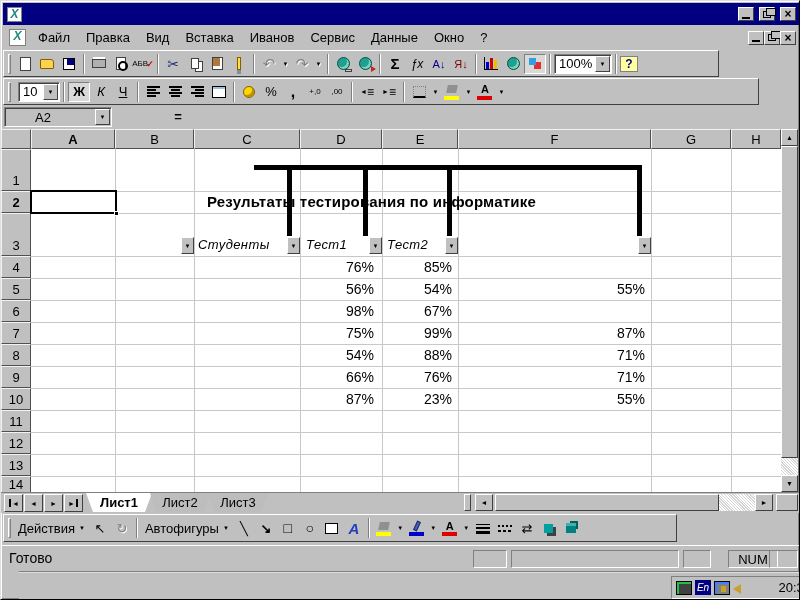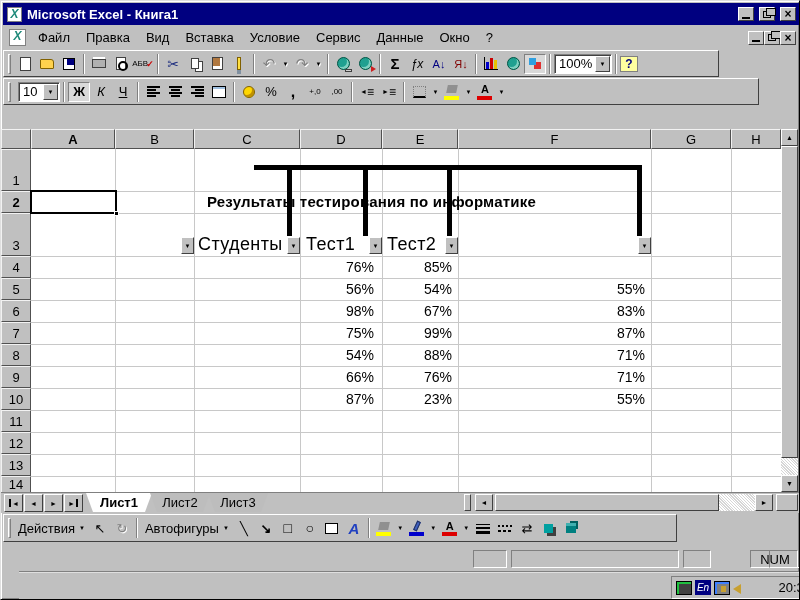--- a/index.html
+++ b/index.html
@@ -61,21 +61,21 @@
   .cubeico{width:10px;height:10px;background:#008080;box-shadow:inset 0 3px 0 #40b0b0,3px -3px 0 -1px #006060}
   .tboxico{width:13px;height:11px;border:1px solid #000;background:#fff}
   .spellck{color:#cc0000;font-size:9px;font-weight:bold;margin-left:-2px}
   .hdrcell{position:absolute;background:#c0c0c0;border:1px solid;border-color:#f2f2f2 #505050 #505050 #f2f2f2;display:flex;align-items:center;justify-content:center;font-size:13px;color:#000}
   .grid{left:30px;top:148px;width:750px;height:344px;background-color:#fff;background-repeat:no-repeat;
     background-image:linear-gradient(#c8c8c8,#c8c8c8),linear-gradient(#c8c8c8,#c8c8c8),linear-gradient(#c8c8c8,#c8c8c8),linear-gradient(#c8c8c8,#c8c8c8),linear-gradient(#c8c8c8,#c8c8c8),linear-gradient(#c8c8c8,#c8c8c8),linear-gradient(#c8c8c8,#c8c8c8),linear-gradient(#c8c8c8,#c8c8c8),linear-gradient(#c8c8c8,#c8c8c8),linear-gradient(#c8c8c8,#c8c8c8),linear-gradient(#c8c8c8,#c8c8c8),linear-gradient(#c8c8c8,#c8c8c8),linear-gradient(#c8c8c8,#c8c8c8),linear-gradient(#c8c8c8,#c8c8c8),linear-gradient(#c8c8c8,#c8c8c8),linear-gradient(#c8c8c8,#c8c8c8),linear-gradient(#c8c8c8,#c8c8c8),linear-gradient(#c8c8c8,#c8c8c8),linear-gradient(#c8c8c8,#c8c8c8),linear-gradient(#c8c8c8,#c8c8c8);
     background-size:1px 100%,1px 100%,1px 100%,1px 100%,1px 100%,1px 100%,1px 100%,100% 1px,100% 1px,100% 1px,100% 1px,100% 1px,100% 1px,100% 1px,100% 1px,100% 1px,100% 1px,100% 1px,100% 1px,100% 1px;
     background-position:84px 0,163px 0,269px 0,351px 0,427px 0,620px 0,700px 0,0 42px,0 64px,0 107px,0 129px,0 151px,0 173px,0 195px,0 217px,0 239px,0 261px,0 283px,0 305px,0 327px}
   .callout{background:#000}
   .fbtn{position:absolute;width:13px;height:17px;background:#c0c0c0;border:1px solid;border-color:#fff #404040 #404040 #fff;display:flex;align-items:center;justify-content:center;font-size:6px}
-  .colhdrtxt{font-size:18px;letter-spacing:.4px;white-space:nowrap;overflow:hidden;position:absolute;height:19px;line-height:19px}
+  .colhdrtxt{font-style:italic;font-size:13px;letter-spacing:.4px;white-space:nowrap;overflow:hidden;position:absolute;height:19px;line-height:19px}
   .dval{position:absolute;height:22px;line-height:22px;font-size:14px;text-align:right}
   .ddlist{left:196px;top:255px;width:103px;height:164px;background:#fff;border:1px solid #000;font-size:13px;overflow:hidden}
   .ditem{height:16.2px;line-height:16px;padding-left:4px;white-space:nowrap}
   .ditem.sel{background:#000080;color:#fff}
   .sbtn{background:#c0c0c0;border:1px solid;border-color:#fff #404040 #404040 #fff;display:flex;align-items:center;justify-content:center;font-size:7px;color:#000}
   .sbtrack{background:repeating-linear-gradient(45deg,#ffffff 0 1px,#d6d6d6 1px 2px)}
   .sheettab{position:absolute;height:19px;display:flex;align-items:center;justify-content:center;font-size:13px;clip-path:polygon(7px 0,calc(100% - 7px) 0,100% 100%,0 100%);transform:scaleY(-1)}
   .sheettab>span{transform:scaleY(-1)}
   .tabnav{position:absolute;width:19px;height:18px;top:493px}
   .navbar{width:2px;height:8px;background:#000;margin:0 1px}
@@ -88,40 +88,39 @@
   .spkico::before{content:"";position:absolute;left:-12px;top:-3px;width:5px;height:6px;background:#c8a030}
   .enico{width:16px;height:15px;background:#000080;color:#fff;font-size:10px;text-align:center;line-height:15px;flex:none}
 </style>
 </head>
 <body>
 
 <div class="win out2">
 
   <div class="abs titlebar">
     <span class="xlico">X</span>
-    <span class="titletxt">Microsoft Excel - Книга1</span>
     <span style="flex:1"></span>
     <span class="winbtn out">
         <i class="minico"></i>
       </span>
     <span class="winbtn out">
         <i class="restico"></i>
       </span>
     <span class="winbtn out" style="margin-right:3px;font-weight:bold;font-size:12px">
         <span>×</span>
       </span>
   </div>
 
   <div class="abs menubar">
     <span class="xlico" style="width:17px;height:17px;margin:0 4px">X</span>
     <span class="menuitem">Файл</span>
     <span class="menuitem">Правка</span>
     <span class="menuitem">Вид</span>
     <span class="menuitem">Вставка</span>
-    <span class="menuitem">Условие</span>
+    <span class="menuitem">Иванов</span>
     <span class="menuitem">Сервис</span>
     <span class="menuitem">Данные</span>
     <span class="menuitem">Окно</span>
     <span class="menuitem">?</span>
     <span style="flex:1"></span>
     <span class="winbtn out">
         <i class="minico"></i>
       </span>
     <span class="winbtn out">
         <i class="restico"></i>
@@ -292,20 +291,27 @@
       </span>
     <span class="tb">
         <span class="fontA">А</span>
         <i class="colorbar" style="background:#dd0000"></i>
       </span>
     <span class="ddar">
         <span>▼</span>
       </span>
   </div>
 
+  <div class="abs" style="left:0;top:105px;width:800px;height:23px">
+    <span class="combo" style="position:absolute;left:3px;top:1px;width:108px;height:20px;background:#c0c0c0">
+        <span class="val" style="padding-left:30px">A2</span>
+        <span class="cbtn">▼</span>
+      </span>
+    <span class="abs" style="left:168px;top:3px;width:18px;height:16px;text-align:center;font-size:13px;font-weight:bold"><span>=</span></span>
+  </div>
 
   <div class="hdrcell" style="left:0;top:128px;width:30px;height:20px"></div>
   <div class="hdrcell" style="left:30px;top:128px;width:84px;height:20px;font-weight:bold">A</div>
   <div class="hdrcell" style="left:114px;top:128px;width:79px;height:20px">B</div>
   <div class="hdrcell" style="left:193px;top:128px;width:106px;height:20px">C</div>
   <div class="hdrcell" style="left:299px;top:128px;width:82px;height:20px">D</div>
   <div class="hdrcell" style="left:381px;top:128px;width:76px;height:20px">E</div>
   <div class="hdrcell" style="left:457px;top:128px;width:193px;height:20px">F</div>
   <div class="hdrcell" style="left:650px;top:128px;width:80px;height:20px">G</div>
   <div class="hdrcell" style="left:730px;top:128px;width:50px;height:20px">H</div>
@@ -368,21 +374,20 @@
 
   <div class="dval" style="left:381px;top:255px;width:70px">85%</div>
   <div class="dval" style="left:381px;top:277px;width:70px">54%</div>
   <div class="dval" style="left:381px;top:299px;width:70px">67%</div>
   <div class="dval" style="left:381px;top:321px;width:70px">99%</div>
   <div class="dval" style="left:381px;top:343px;width:70px">88%</div>
   <div class="dval" style="left:381px;top:365px;width:70px">76%</div>
   <div class="dval" style="left:381px;top:387px;width:70px">23%</div>
 
   <div class="dval" style="left:457px;top:277px;width:187px">55%</div>
-  <div class="dval" style="left:457px;top:299px;width:187px">83%</div>
   <div class="dval" style="left:457px;top:321px;width:187px">87%</div>
   <div class="dval" style="left:457px;top:343px;width:187px">71%</div>
   <div class="dval" style="left:457px;top:365px;width:187px">71%</div>
   <div class="dval" style="left:457px;top:387px;width:187px">55%</div>
 
 
   <div class="abs sbtn" style="left:780px;top:128px;width:17px;height:17px">
       <span>▲</span>
     </div>
   <div class="abs out" style="left:780px;top:145px;width:17px;height:312px;background:#c0c0c0"></div>
@@ -494,24 +499,27 @@
         <span>⇄</span>
       </span>
     <span class="tb">
         <i class="shadowico"></i>
       </span>
     <span class="tb">
         <i class="cubeico"></i>
       </span>
   </div>
 
+  <div class="abs" style="left:0;top:544px;width:800px;height:27px;border-top:1px solid #fff">
+    <span class="abs" style="left:8px;top:4px;font-size:14px">Готово</span>
+  </div>
   <div class="statuspanel" style="left:472px;width:34px"></div>
   <div class="statuspanel" style="left:510px;width:168px"></div>
   <div class="statuspanel" style="left:682px;width:28px"></div>
-  <div class="statuspanel" style="left:749px;width:50px">
+  <div class="statuspanel" style="left:727px;width:50px">
       <span>NUM</span>
     </div>
   <div class="statuspanel" style="left:768px;width:29px"></div>
 
   <div class="abs" style="left:18px;top:571px;width:800px;height:29px;background:#c0c0c0;border-top:1px solid #dfdfdf;box-shadow:0 -1px 0 #808080">
 
     <div class="abs flex in" style="left:652px;top:3px;width:145px;height:23px;gap:3px;padding:0 4px">
       <i class="trayico monico"></i>
       <i class="enico">En</i>
       <i class="trayico dispico"></i>

